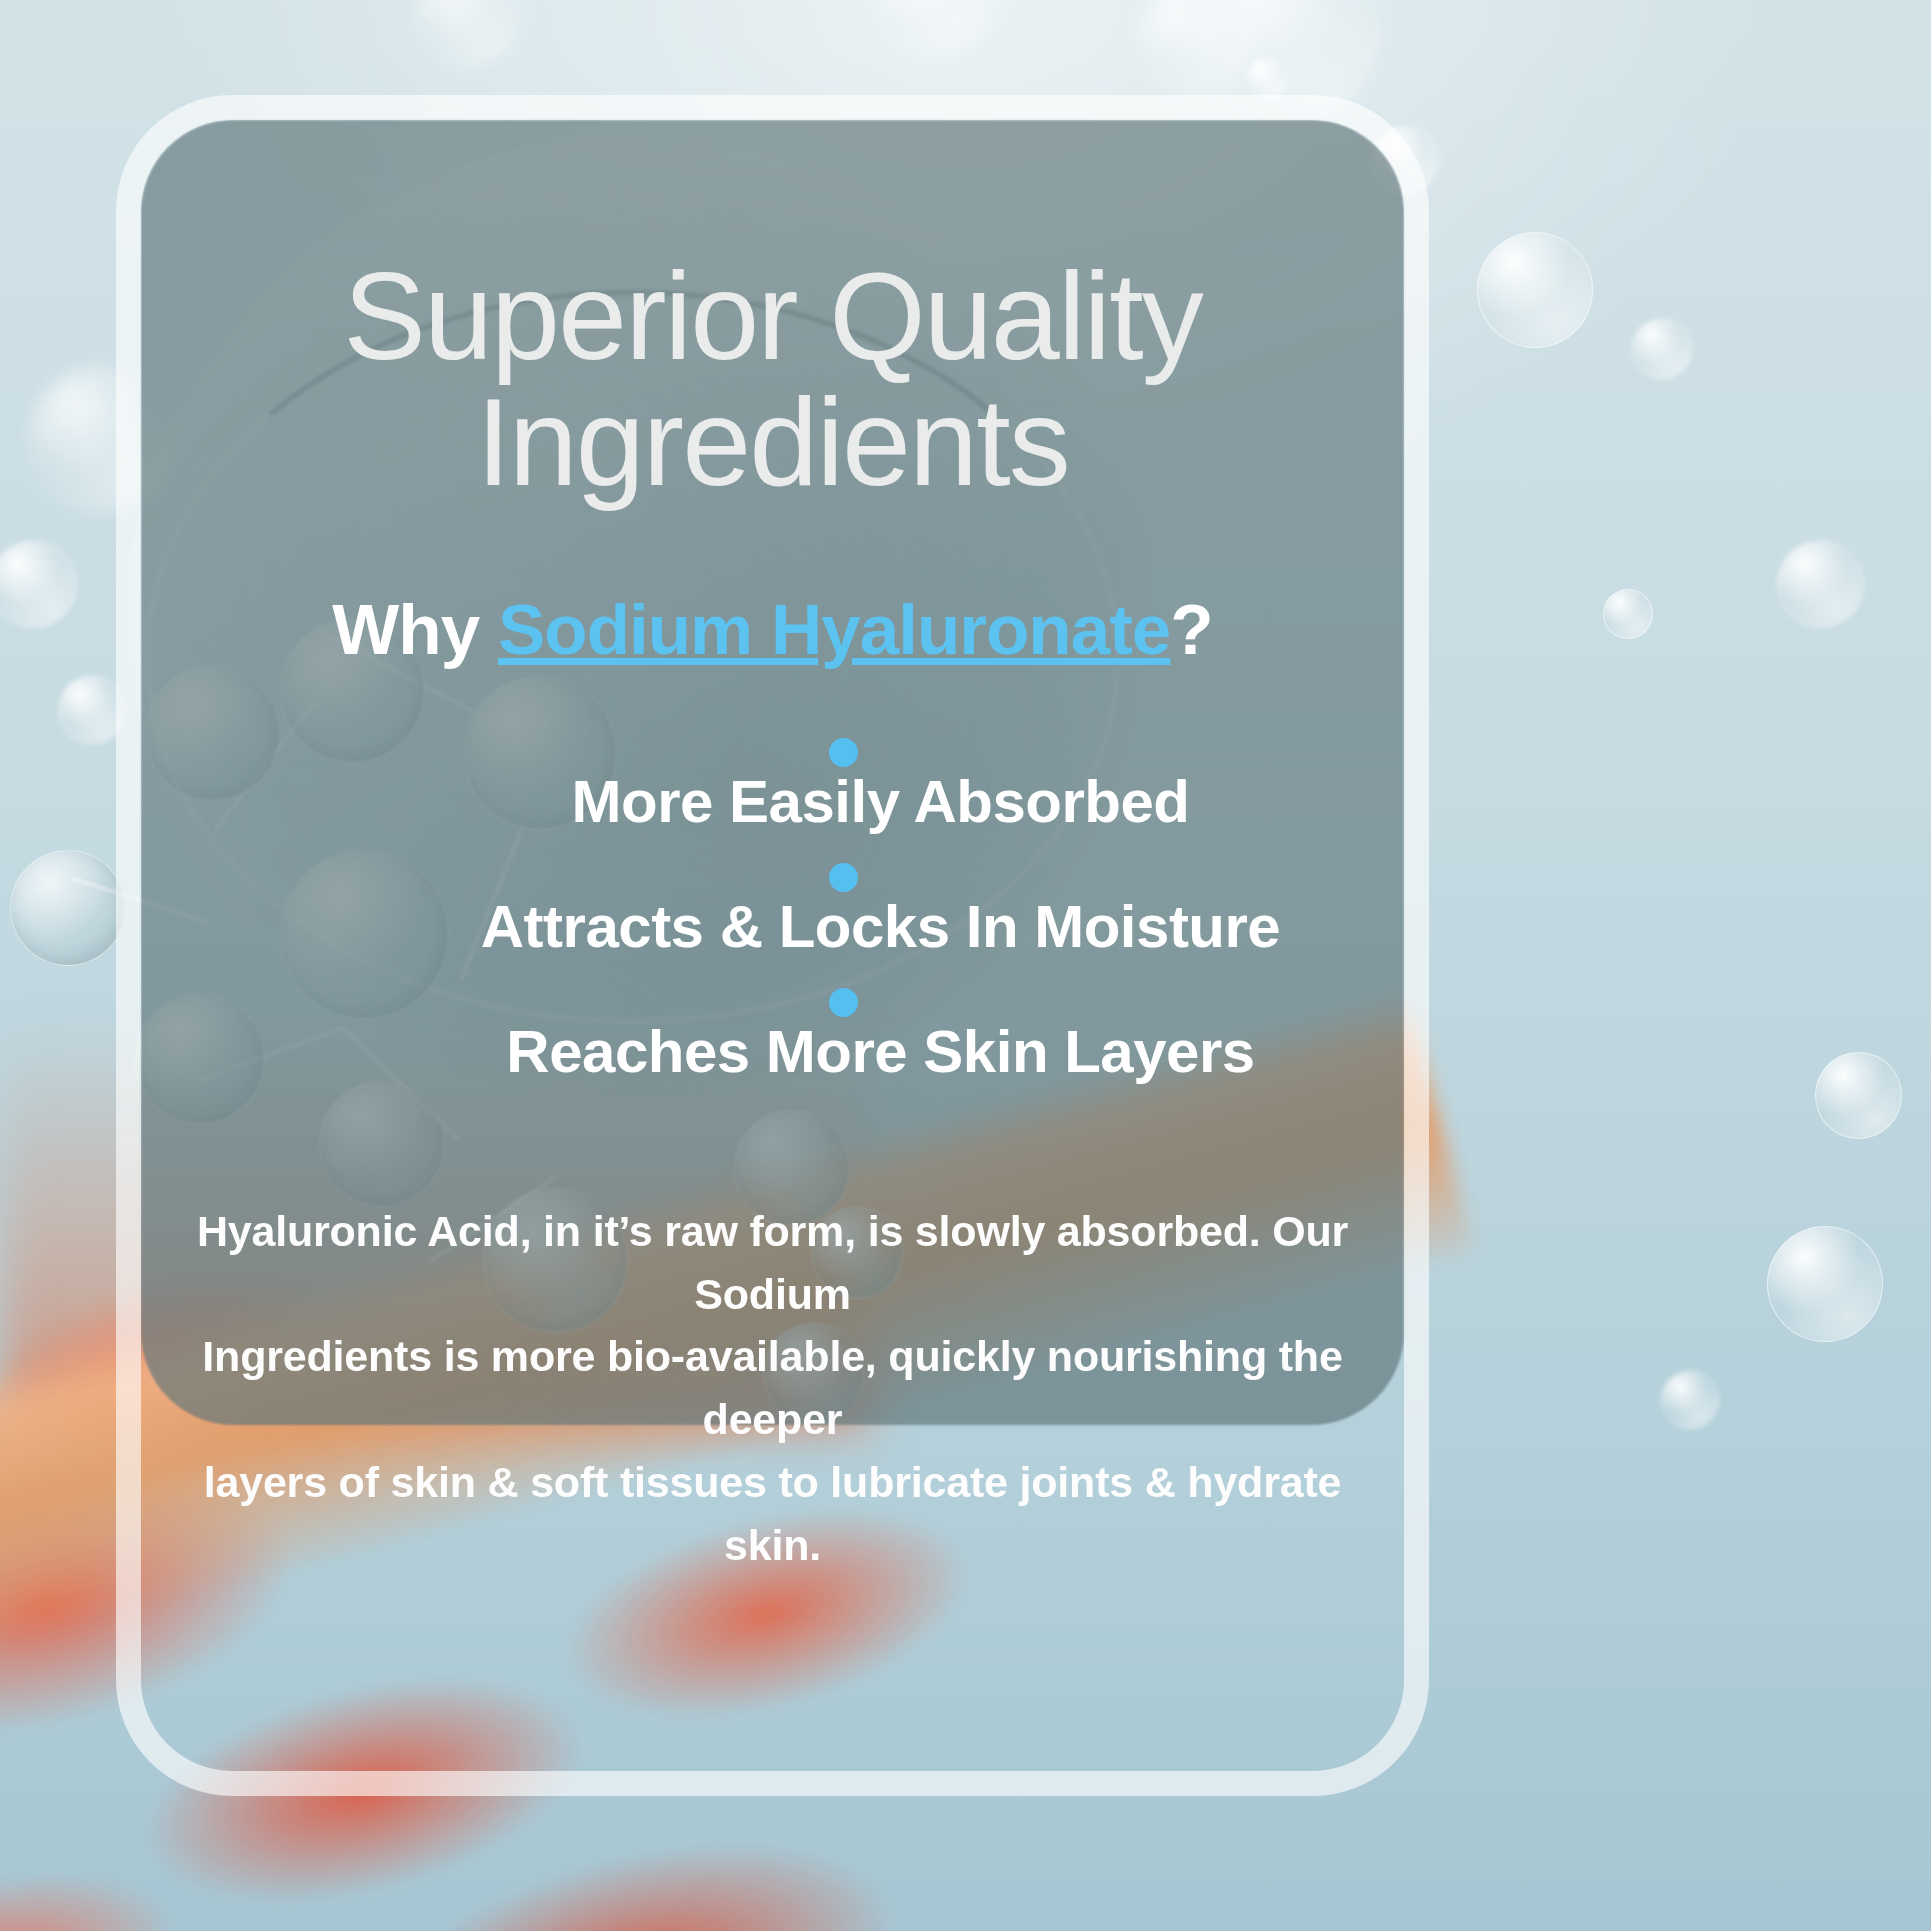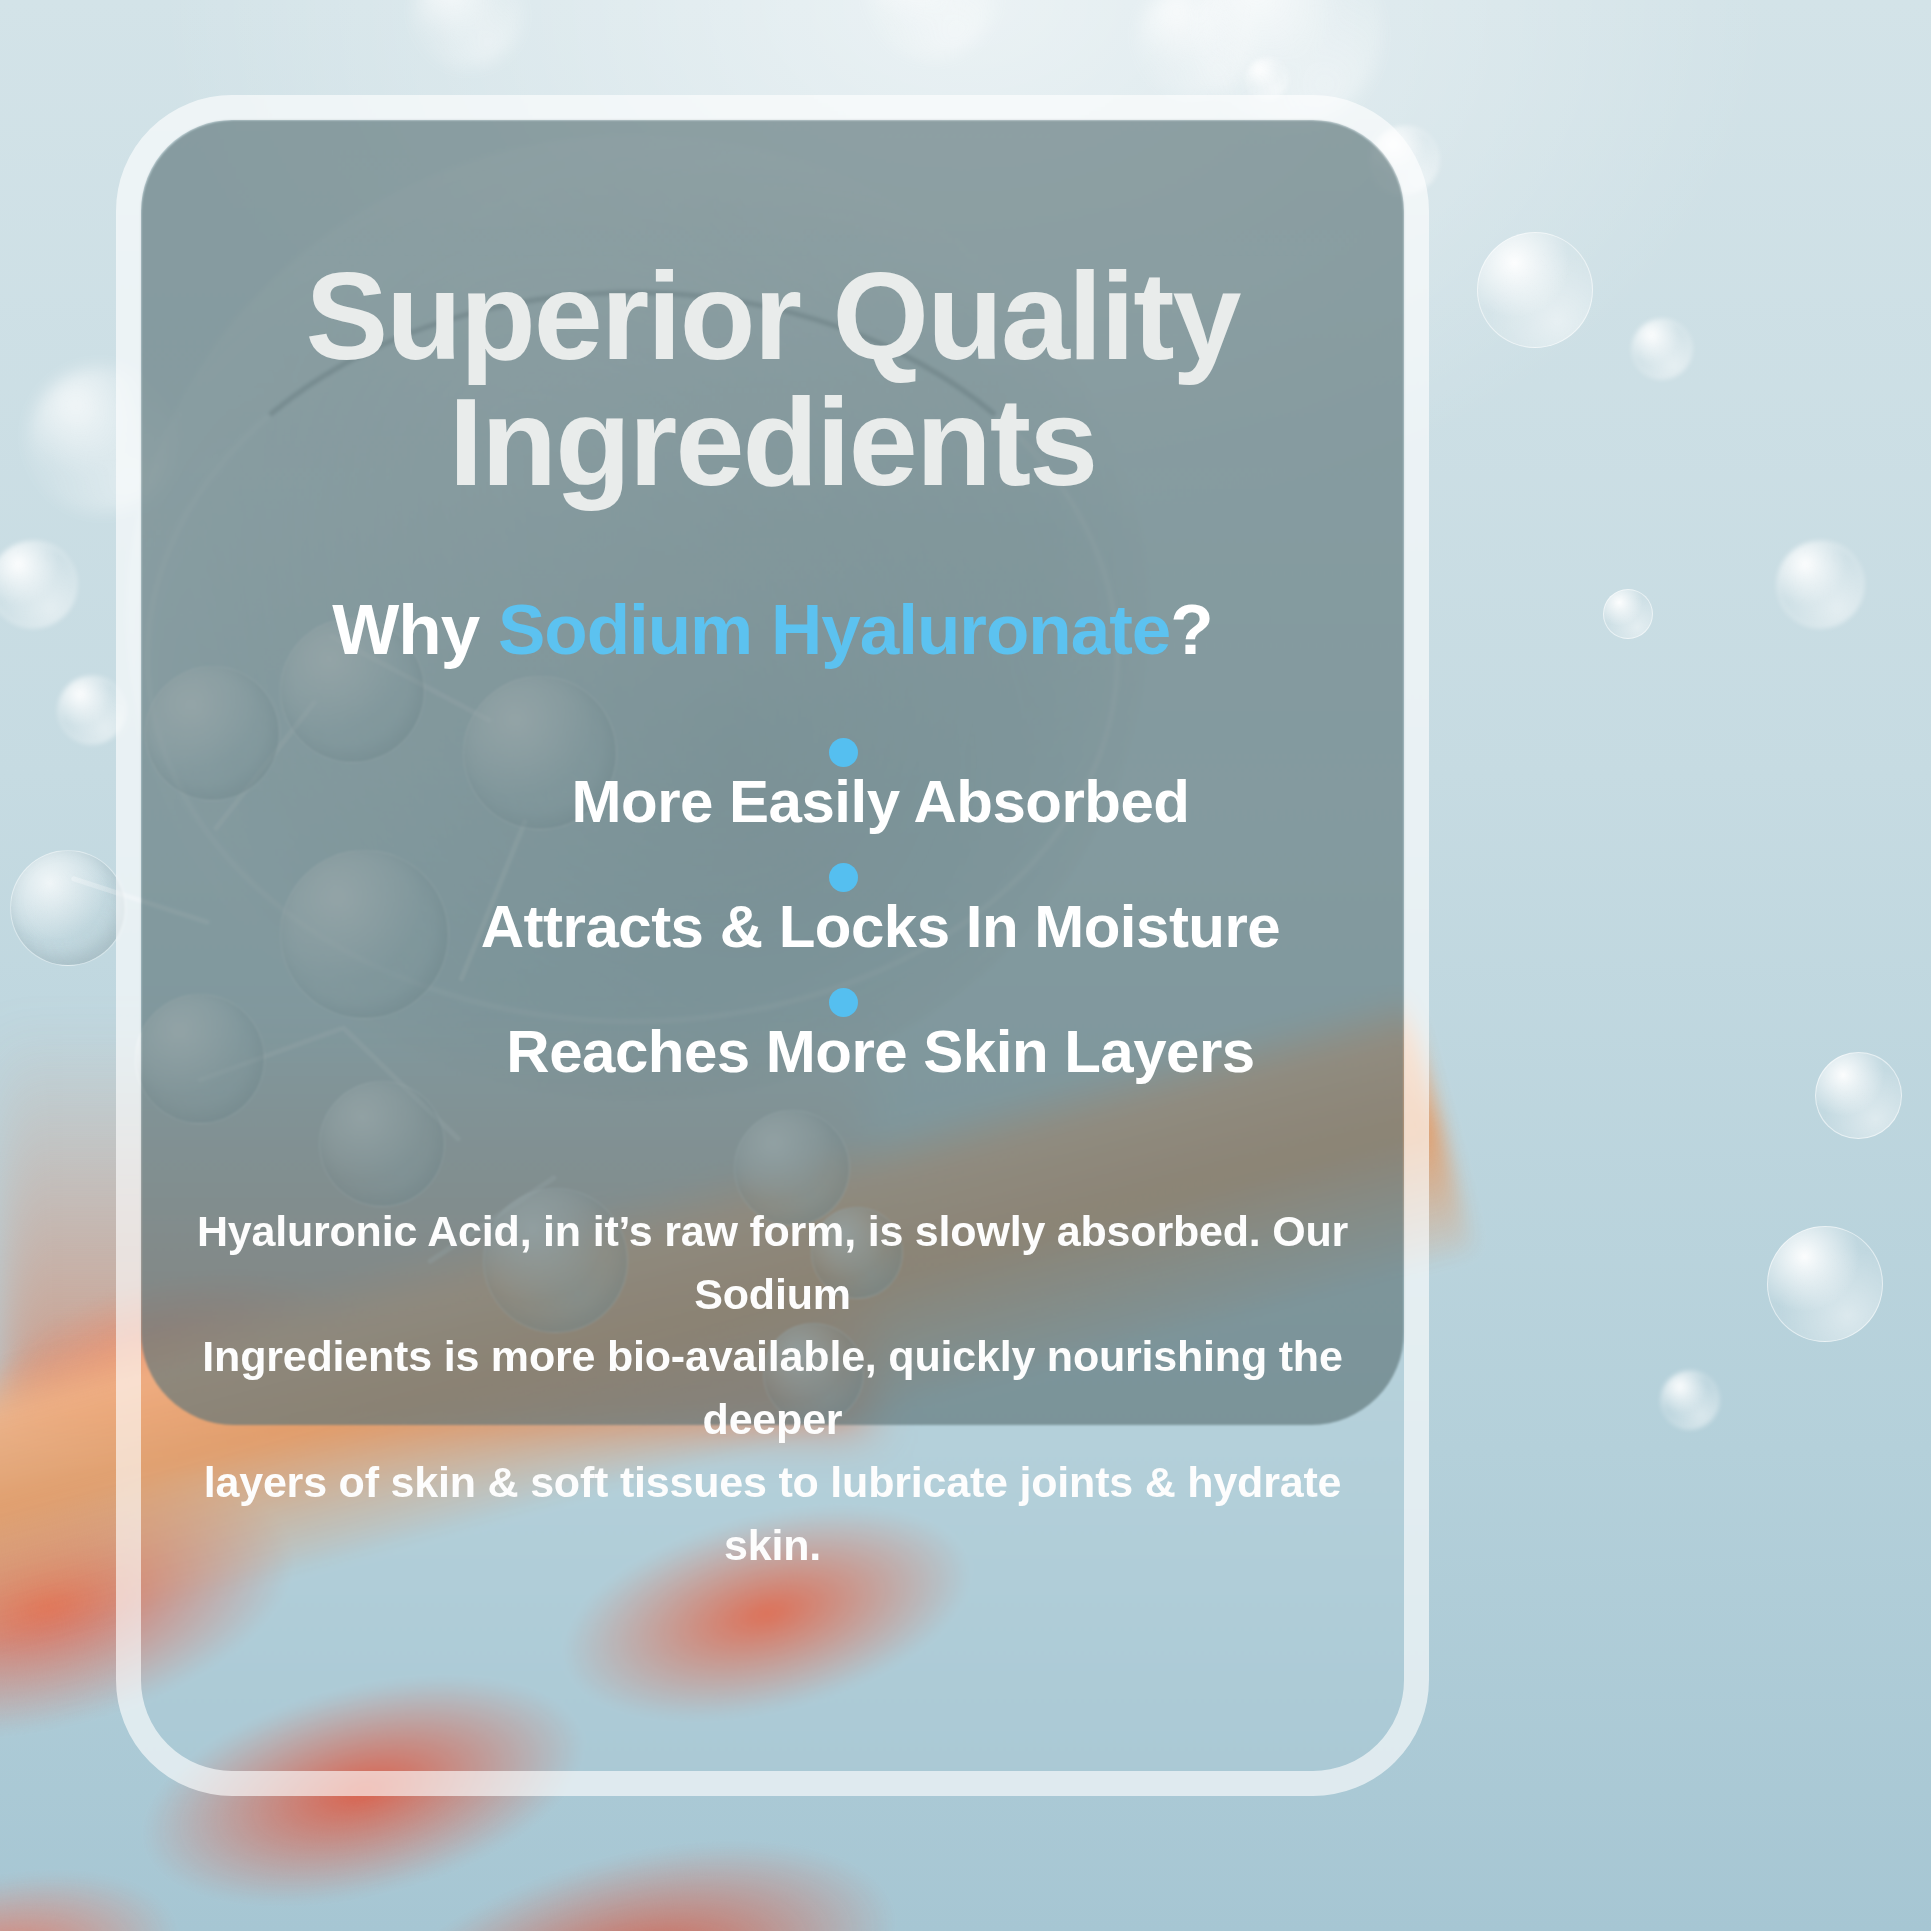--- a/index.html
+++ b/index.html
@@ -136,35 +136,35 @@
     left:141px; top:120px;
     width:1263px; height:1678px;
     padding:0;
   }
 
   .title{
     margin-top:133px;
     text-align:center;
     color:#e9eceb;
     font-size:124px;
-    font-weight:700;
+    font-weight:400;
     line-height:1.02;
     letter-spacing:-1.9px;
   }
   .title .tline{ display:block; }
 
   .subtitle{
     margin-top:83px;
     text-align:center;
     font-size:71px;
     font-weight:700;
     color:#ffffff;
     letter-spacing:-1px;
   }
-  .subtitle .hl{ color:#5cc2f0; }
+  .subtitle .hl{ color:#5cc2f0;text-decoration:underline; }
 
   .bullets{
     margin:68px 0 0 0;
     list-style:none;
     padding-left:216px;
   }
   .bullets li{
     display:flex;
     align-items:center;
     margin-bottom:27px;

